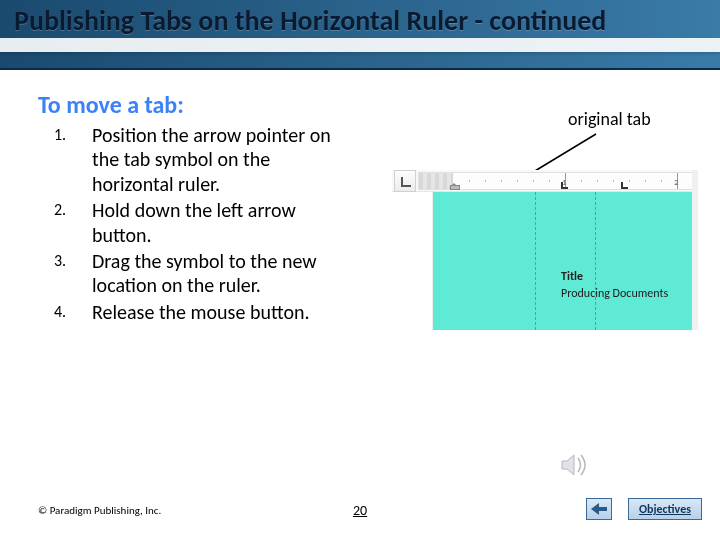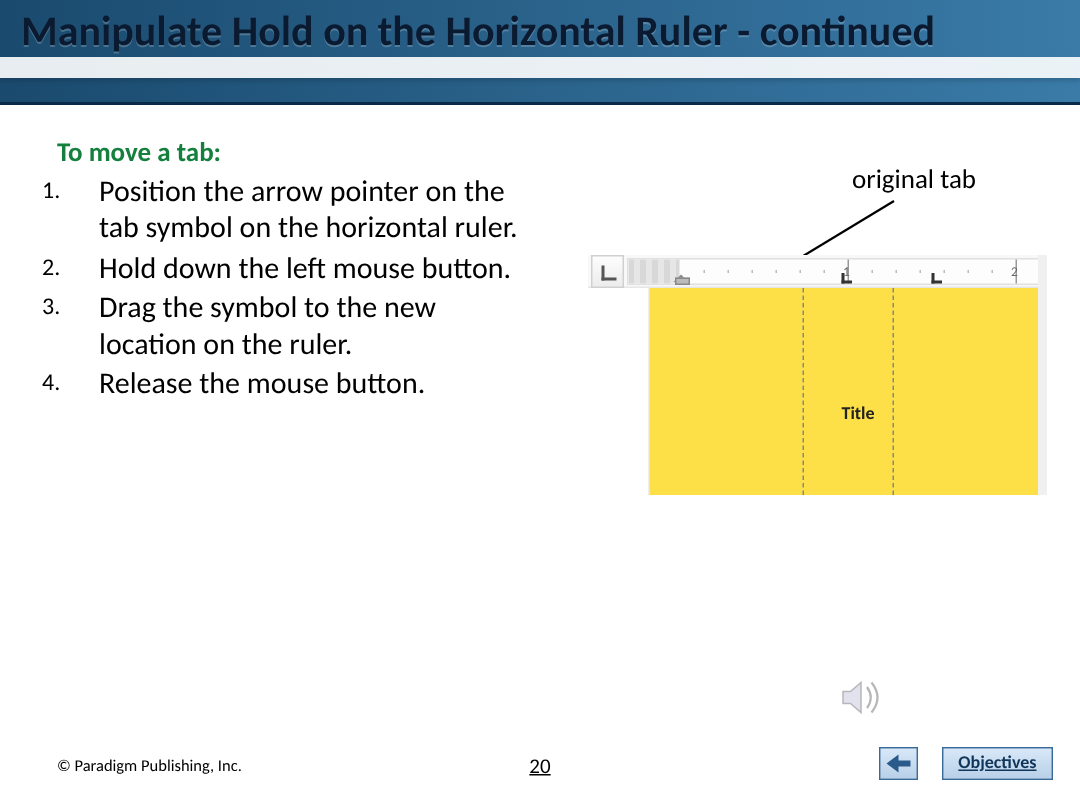--- a/index.html
+++ b/index.html
@@ -46,29 +46,29 @@
     right: 20px;
     bottom: 80px;
   }
   .left-col {
     position: absolute;
     top: 0;
     left: 0;
     width: 310px;
   }
   .intro-line {
-    font-size: 18px;
-    color: #15803d;
+    font-size: 24px;
+    color: #3b82f6;
     margin-bottom: 4px;
   }
   .intro-line b { font-weight: 700; }
   ol.steps {
     list-style: none;
     counter-reset: s;
-    margin-left: 20px;
+    margin-left: 46px;
   }
   ol.steps li {
     counter-increment: s;
     position: relative;
     font-size: 20px;
     line-height: 1.22;
     color: #000;
     margin-bottom: 2px;
     padding-left: 8px;
   }
@@ -212,21 +212,21 @@
     font-size: 14px;
     color: #000;
     transform: rotate(-10deg);
   }
   .page-area {
     position: absolute;
     top: 22px;
     left: 40px;
     right: 0;
     bottom: 0;
-    background: #fde047;
+    background: #5eead4;
     border-left: 1px solid #eee;
   }
   .dashed-v {
     position: absolute;
     top: 0;
     bottom: 0;
     border-left: 1px dashed #888;
   }
   .doc-text {
     position: absolute;
@@ -316,29 +316,29 @@
     color: #10355a;
     display: flex;
     align-items: center;
     text-decoration: underline;
   }
 </style>
 </head>
 <body>
 
 <div class="header-bar"></div>
-<div class="slide-title">Manipulate Hold on the Horizontal Ruler - continued</div>
+<div class="slide-title">Publishing Tabs on the Horizontal Ruler - continued</div>
 
 <div class="body-area">
 
   <div class="left-col">
     <div class="intro-line"><b>To move a tab:</b></div>
     <ol class="steps">
       <li>Position the arrow pointer on the tab symbol on the horizontal ruler.</li>
-      <li>Hold down the left mouse button.</li>
+      <li>Hold down the left arrow button.</li>
       <li>Drag the symbol to the new location on the ruler.</li>
       <li>Release the mouse button.</li>
     </ol>
   </div>
 
   <div class="right-col">
     <div class="annotation-label">original tab</div>
     <svg class="callout-line" viewBox="0 0 90 50">
       <line x1="78" y1="2" x2="2" y2="48" stroke="#000" stroke-width="1.5"></line>
     </svg>
@@ -371,20 +371,21 @@
           </div>
         </div>
       </div>
       <span class="cursor-arrow">↖</span>
 
       <div class="page-area">
         <div class="dashed-v" style="left:102px"></div>
         <div class="dashed-v" style="left:162px"></div>
         <div class="doc-text">
           <div class="t1">Title</div>
+          <div>Producing Documents</div>
         </div>
       </div>
       <div class="v-scroll"></div>
     </div>
   </div>
 
 </div>
 
 <div class="footer">
   <svg class="speaker-icon" viewBox="0 0 34 34">

